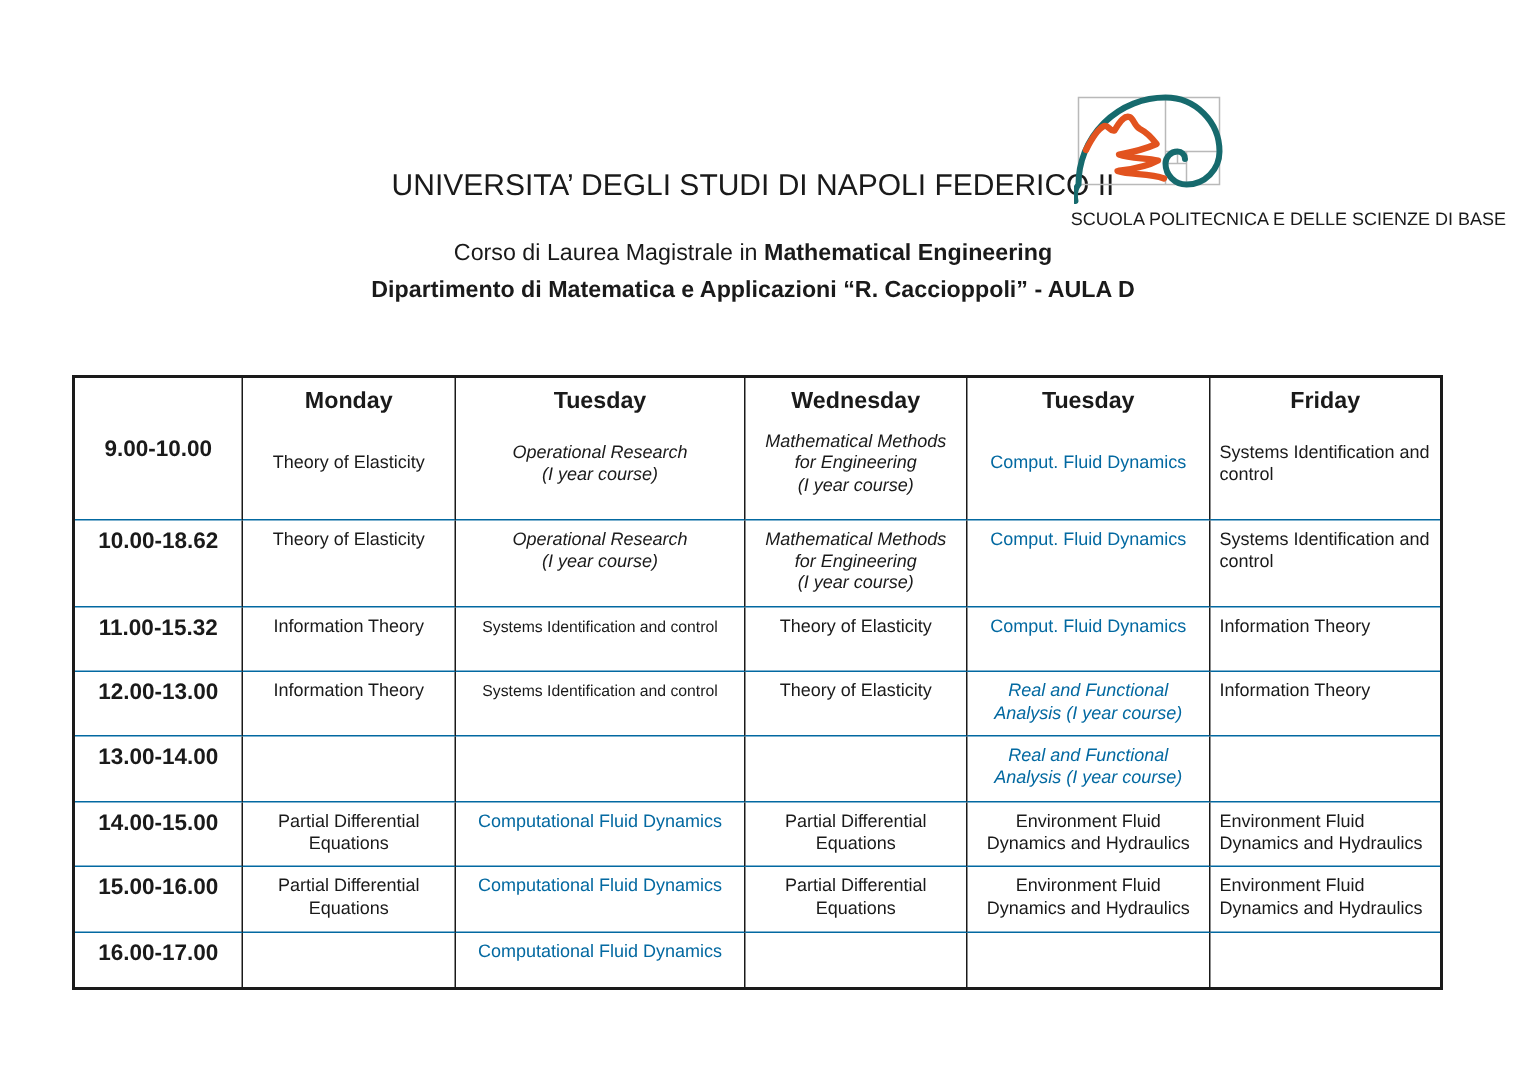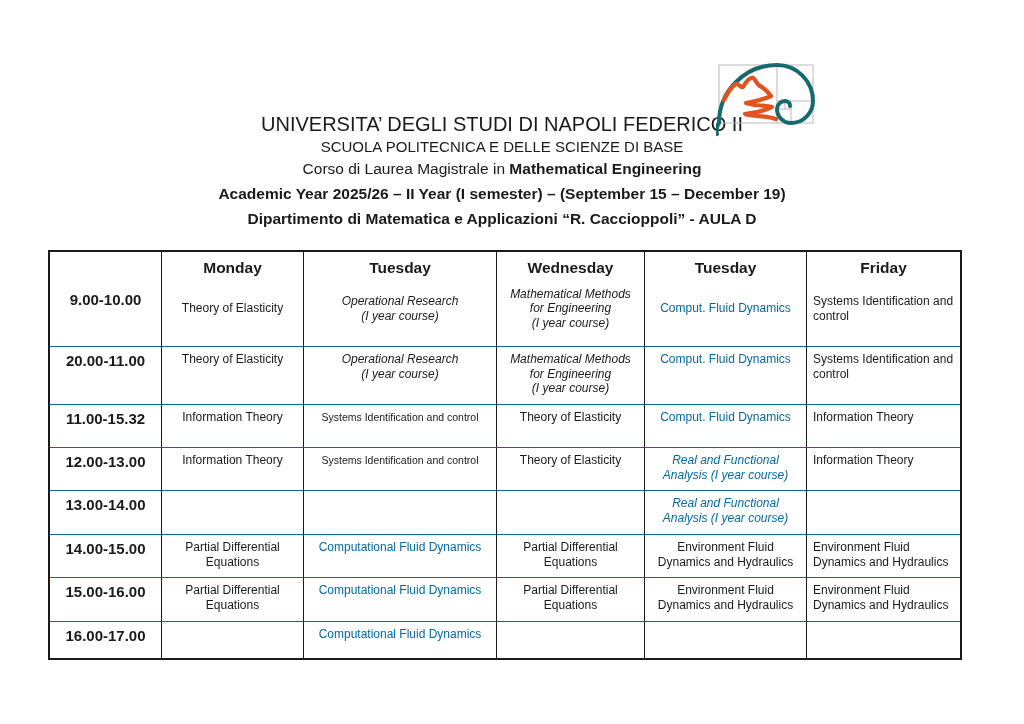--- a/index.html
+++ b/index.html
@@ -4,21 +4,21 @@
 <style>
   html,body{margin:0;padding:0;}
   body{
     width:1024px;height:724px;background:#ffffff;position:relative;
     font-family:"Liberation Sans","DejaVu Sans",sans-serif;color:#1a1a1a;
     overflow:hidden;
   }
   
   .doc-header{position:absolute;top:112px;left:0;width:1004px;text-align:center;}
   .h1{font-size:20px;line-height:24px;}
-  .h2{font-size:15px;line-height:21px;}
+  .h2{font-size:12px;line-height:21px;text-align:right;}
   .h3{font-size:15.5px;line-height:24px;}
   .h4,.h5{font-size:15.5px;line-height:25px;font-weight:bold;}
   .logo{position:absolute;left:716px;top:62px;width:100px;height:76px;}
   
   .tt{
     position:absolute;left:48px;top:250px;
     display:grid;
     grid-template-columns:112px 142px 193px 148px 162px 153px;
     grid-template-rows:95px 58px 43px 43px 44px 43px 44px 36px;
     border:2px solid #1a1a1a;background:#fff;
@@ -40,21 +40,20 @@
   .italic{font-style:italic;}
   .small{font-size:10.5px;line-height:13px;}
 </style>
 </head>
 <body>
 
 <div class="doc-header">
   <div class="h1">UNIVERSITA’ DEGLI STUDI DI NAPOLI FEDERICO II</div>
   <div class="h2">SCUOLA POLITECNICA E DELLE SCIENZE DI BASE</div>
   <div class="h3"><span>Corso di Laurea Magistrale in </span><b>Mathematical Engineering</b></div>
-  <div class="h4">Academic Year 2025/26 – II Year (I semester) – (September 15 – December 19)</div>
   <div class="h5">Dipartimento di Matematica e Applicazioni “R. Caccioppoli” - AULA D</div>
 </div>
 
 <svg class="logo" viewBox="0 0 100 76">
   <g stroke="#b9b9b9" stroke-width="1" fill="none">
     <rect x="3" y="3" width="94" height="58"></rect>
     <line x1="61" y1="3" x2="61" y2="61"></line>
     <line x1="61" y1="39" x2="97" y2="39"></line>
     <line x1="75" y1="39" x2="75" y2="61"></line>
     <line x1="61" y1="47" x2="75" y2="47"></line>
@@ -89,21 +88,21 @@
       <div class="hcourse">
         <span class="red">Comput. Fluid Dynamics</span>
       </div>
     </div>
     <div class="cell hcell col-last">
       <div class="day">Friday</div>
       <div class="hcourse leftal">
         <span>Systems Identification and<br>control</span>
       </div>
     </div>
-    <div class="cell time">20.00-11.00</div>
+    <div class="cell time">10.00-18.62</div>
     <div class="cell "><span>Theory of Elasticity</span></div>
     <div class="cell "><span class="italic">Operational Research<br>(I year course)</span></div>
     <div class="cell "><span class="italic">Mathematical Methods<br>for Engineering<br>(I year course)</span></div>
     <div class="cell "><span class="red">Comput. Fluid Dynamics</span></div>
     <div class="cell leftcell col-last"><span>Systems Identification and<br>control</span></div>
     <div class="cell time">11.00-15.32</div>
     <div class="cell "><span>Information Theory</span></div>
     <div class="cell "><span class="small">Systems Identification and control</span></div>
     <div class="cell "><span>Theory of Elasticity</span></div>
     <div class="cell "><span class="red">Comput. Fluid Dynamics</span></div>

